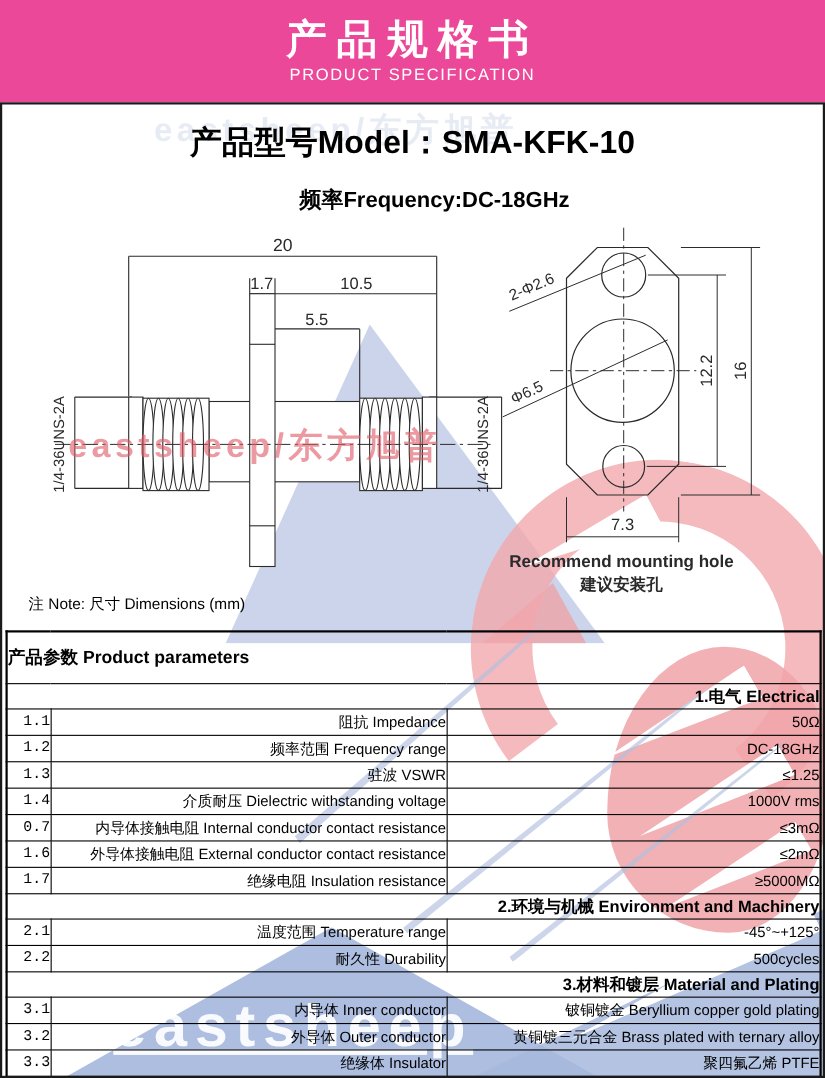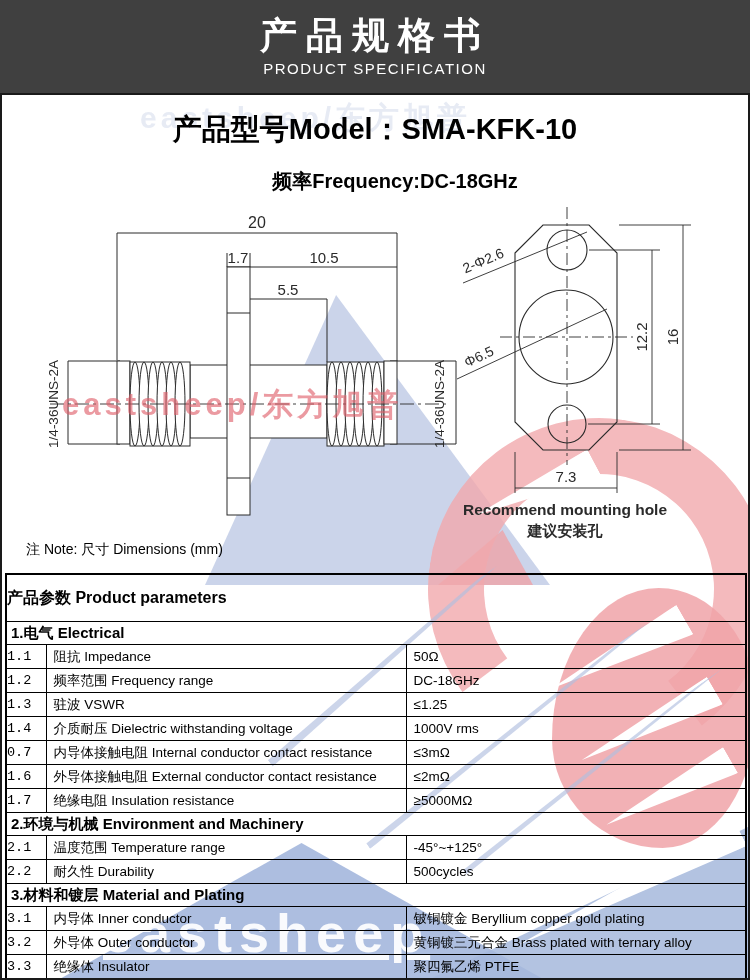--- a/index.html
+++ b/index.html
@@ -1,20 +1,20 @@
 <!DOCTYPE html>
 <html><head>
 <meta charset="utf-8">
 <style>
   html,body{margin:0;padding:0;background:#fff;}
   #page{position:relative;width:750px;height:980px;overflow:hidden;background:#fff;
         font-family:"Liberation Sans","DejaVu Sans",sans-serif;color:#000;}
 
   
-  .banner{position:absolute;left:0;top:0;width:750px;height:93px;background:#404040;z-index:5;
+  .banner{position:absolute;left:0;top:0;width:750px;height:93px;background:#ec4899;z-index:5;
           display:flex;flex-direction:column;align-items:center;justify-content:center;}
   .banner-title{color:#fff;font-size:37px;font-weight:bold;letter-spacing:9px;line-height:1.1;}
   .banner-sub{color:#fff;font-size:15px;letter-spacing:1.5px;margin-top:3px;}
 
   
   .frame{position:absolute;left:0;top:93px;width:750px;height:887px;box-sizing:border-box;
          border:2px solid #1a1a1a;z-index:6;pointer-events:none;}
 
   
   .model-title{position:absolute;left:0;top:110px;width:750px;text-align:center;
@@ -27,21 +27,21 @@
   svg text{font-family:"Liberation Sans","DejaVu Sans",sans-serif;fill:#2a2a2a;}
 
   
   .note{position:absolute;left:26px;top:541px;font-size:14px;z-index:3;}
 
   
   .params{position:absolute;left:5px;top:573px;z-index:3;}
   table{border-collapse:collapse;width:740px;table-layout:fixed;background:transparent;
         border:2px solid #000;}
   td{border:1px solid #000;height:23px;font-size:13.5px;padding:0 0 0 7px;
-     overflow:hidden;white-space:nowrap;background:transparent;}
+     overflow:hidden;white-space:nowrap;background:transparent;text-align:right;}
   td.c-no{padding:0;font-family:Liberation Mono, monospace;}
   td.hdr{font-weight:bold;font-size:16px;text-align:left;height:46px;padding:0;}
   tr.sec td{font-weight:bold;font-size:15px;height:22px;padding-left:4px;}
 
   
   .wm{position:absolute;z-index:1;pointer-events:none;}
   .wm2{position:absolute;z-index:2;pointer-events:none;text-decoration:underline;}
   .wm-ghost-top{left:140px;top:98px;font-size:30px;font-weight:bold;letter-spacing:4px;
                 color:rgba(145,163,205,0.22);}
   .wm-tri-blue{left:205px;top:295px;width:345px;height:290px;background:#b7c4e2;

